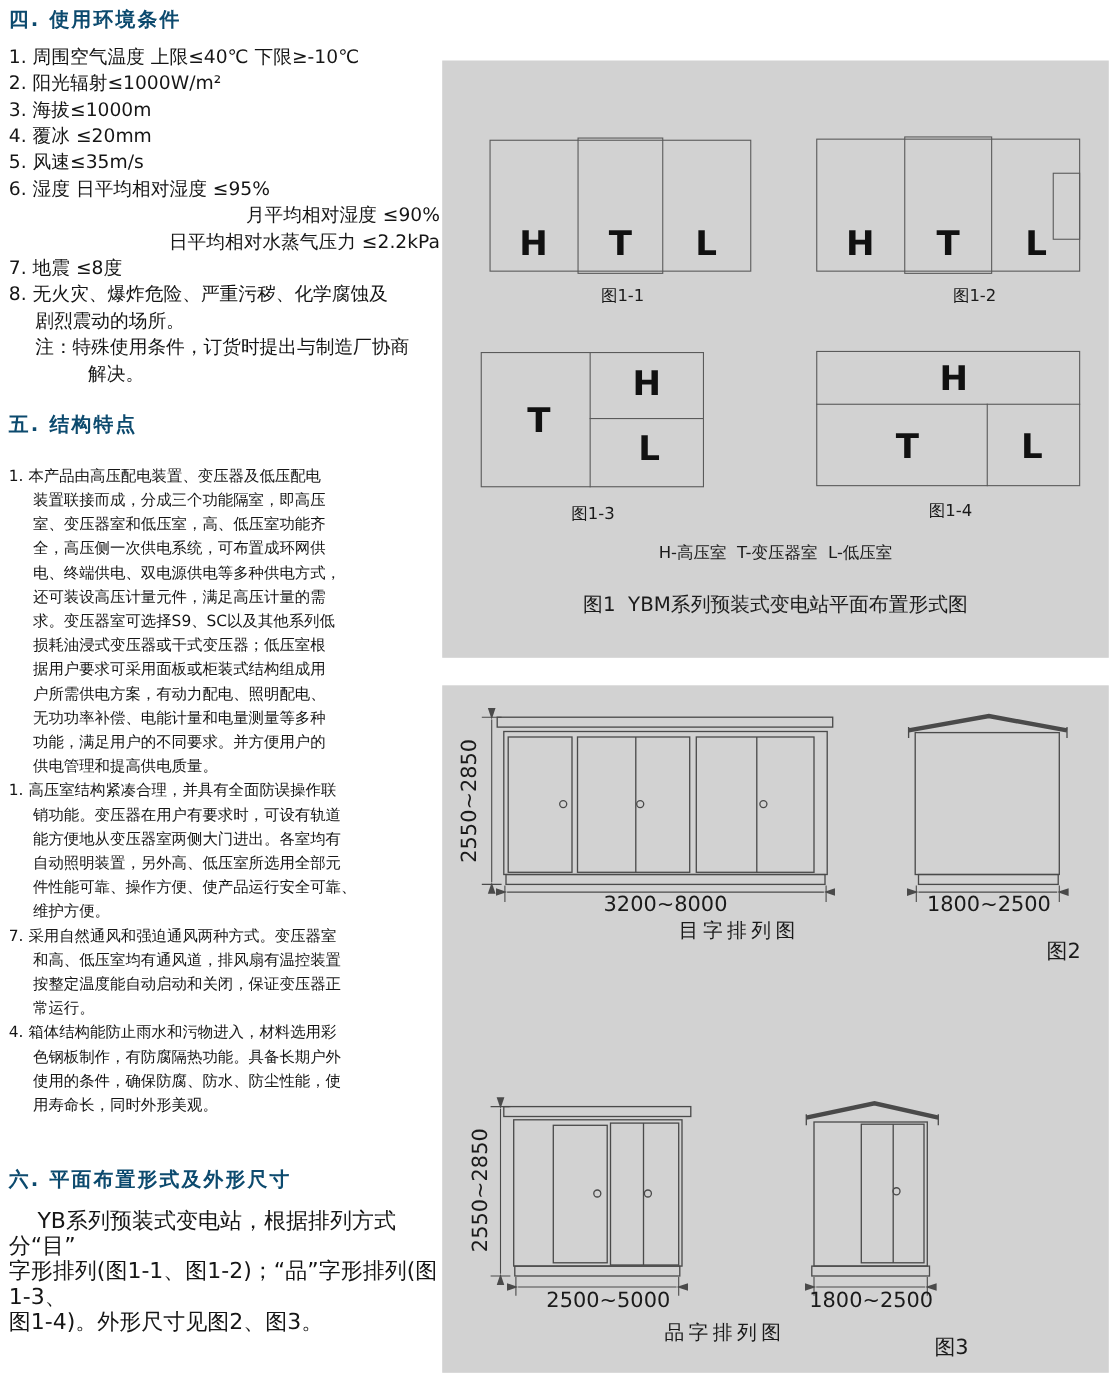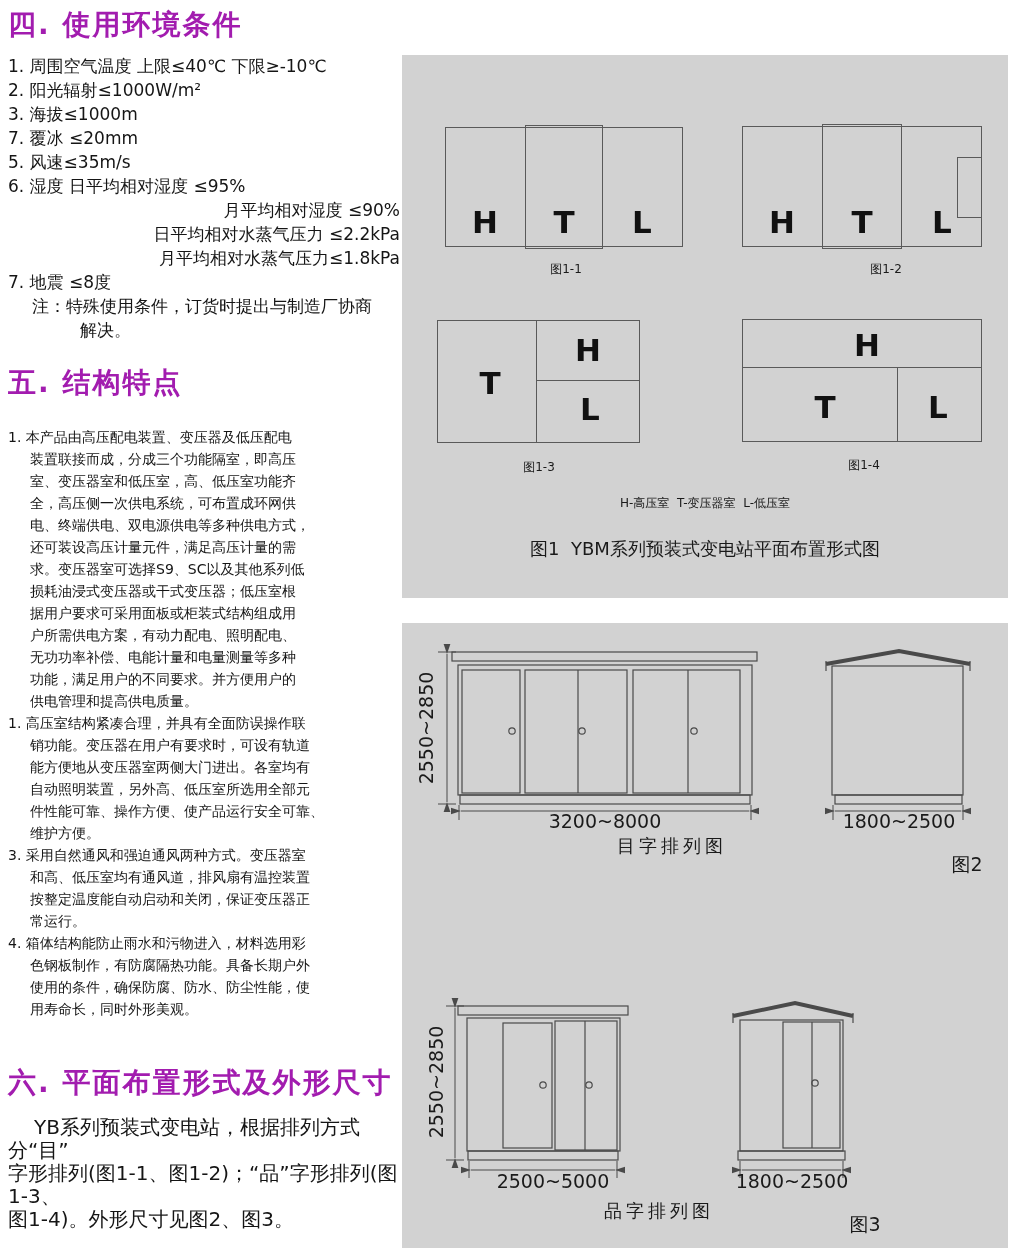--- a/index.html
+++ b/index.html
@@ -4,21 +4,21 @@
 <style>
   html,body { margin:0; padding:0; }
   body {
     width:1015px; height:1256px; position:relative;
     background:#ffffff; overflow:hidden;
     font-family:"DejaVu Sans","Liberation Sans",sans-serif;
     color:#151515;
   }
   
   .leftcol { position:absolute; left:8px; top:6px; width:392px; }
-  .sec-title { font-weight:bold; font-size:28px; color:#a21caf; letter-spacing:2px; }
+  .sec-title { font-weight:bold; font-size:18px; color:#0c4a6e; letter-spacing:2px; }
   #sec4-title { margin:0 0 10px 0; }
   #sec5-title { margin:22px 0 24px 0; }
   #sec6-title { margin:44px 0 14px 0; }
   .env-item {
     font-size:17px; line-height:24px;
     padding-left:24px; text-indent:-24px; white-space:pre-line;
   }
   .env-subline { font-size:17px; line-height:24px; padding-left:72px;text-align:right; }
   .note-item {
     font-size:17px; line-height:24px;
@@ -37,43 +37,44 @@
 
   
   .dbox  { position:absolute; border:1px solid #5a5a5a; box-sizing:border-box; }
   .dline { position:absolute; background:#5a5a5a; }
   .dletter {
     position:absolute; transform:translate(-50%,-50%);
     font-weight:bold; font-size:31px; color:#111; line-height:1;
   }
   .dcap, .dlegend, .dtitle {
     position:absolute; transform:translate(-50%,-50%);
-    font-size:12px; color:#1a1a1a; white-space:pre;
+    font-size:15px; color:#1a1a1a; white-space:pre;
   }
   .dtitle { font-size:18px; }
 
   svg { position:absolute; left:0; top:0; }
   svg text { font-family:"DejaVu Sans","Liberation Sans",sans-serif; }
 </style>
 </head>
 <body>
 
 <div class="leftcol">
 
   <div id="sec4-title" class="sec-title">四. 使用环境条件</div>
   <div class="env-item">1. 周围空气温度  上限≤40℃ 下限≥-10℃</div>
   <div class="env-item">2. 阳光辐射≤1000W/m²</div>
   <div class="env-item">3. 海拔≤1000m</div>
-  <div class="env-item">7. 覆冰 ≤20mm</div>
+  <div class="env-item">4. 覆冰 ≤20mm</div>
   <div class="env-item">5. 风速≤35m/s</div>
   <div class="env-item">6. 湿度 日平均相对湿度 ≤95%</div>
   <div class="env-subline">月平均相对湿度 ≤90%</div>
   <div class="env-subline">日平均相对水蒸气压力 ≤2.2kPa</div>
-  <div class="env-subline">月平均相对水蒸气压力≤1.8kPa</div>
   <div class="env-item">7. 地震  ≤8度</div>
+  <div class="env-item">8. 无火灾、爆炸危险、严重污秽、化学腐蚀及
+剧烈震动的场所。</div>
   <div class="note-item">注：特殊使用条件，订货时提出与制造厂协商
 解决。</div>
 
   <div id="sec5-title" class="sec-title">五. 结构特点</div>
   <div class="st-item">1. 本产品由高压配电装置、变压器及低压配电
 装置联接而成，分成三个功能隔室，即高压
 室、变压器室和低压室，高、低压室功能齐
 全，高压侧一次供电系统，可布置成环网供
 电、终端供电、双电源供电等多种供电方式，
 还可装设高压计量元件，满足高压计量的需
@@ -83,21 +84,21 @@
 户所需供电方案，有动力配电、照明配电、
 无功功率补偿、电能计量和电量测量等多种
 功能，满足用户的不同要求。并方便用户的
 供电管理和提高供电质量。</div>
   <div class="st-item">1. 高压室结构紧凑合理，并具有全面防误操作联
 销功能。变压器在用户有要求时，可设有轨道
 能方便地从变压器室两侧大门进出。各室均有
 自动照明装置，另外高、低压室所选用全部元
 件性能可靠、操作方便、使产品运行安全可靠、
 维护方便。</div>
-  <div class="st-item">3. 采用自然通风和强迫通风两种方式。变压器室
+  <div class="st-item">7. 采用自然通风和强迫通风两种方式。变压器室
 和高、低压室均有通风道，排风扇有温控装置
 按整定温度能自动启动和关闭，保证变压器正
 常运行。</div>
   <div class="st-item">4. 箱体结构能防止雨水和污物进入，材料选用彩
 色钢板制作，有防腐隔热功能。具备长期户外
 使用的条件，确保防腐、防水、防尘性能，使
 用寿命长，同时外形美观。</div>
 
   <div id="sec6-title" class="sec-title">六. 平面布置形式及外形尺寸</div>
   <div class="para6">YB系列预装式变电站，根据排列方式分“目”

